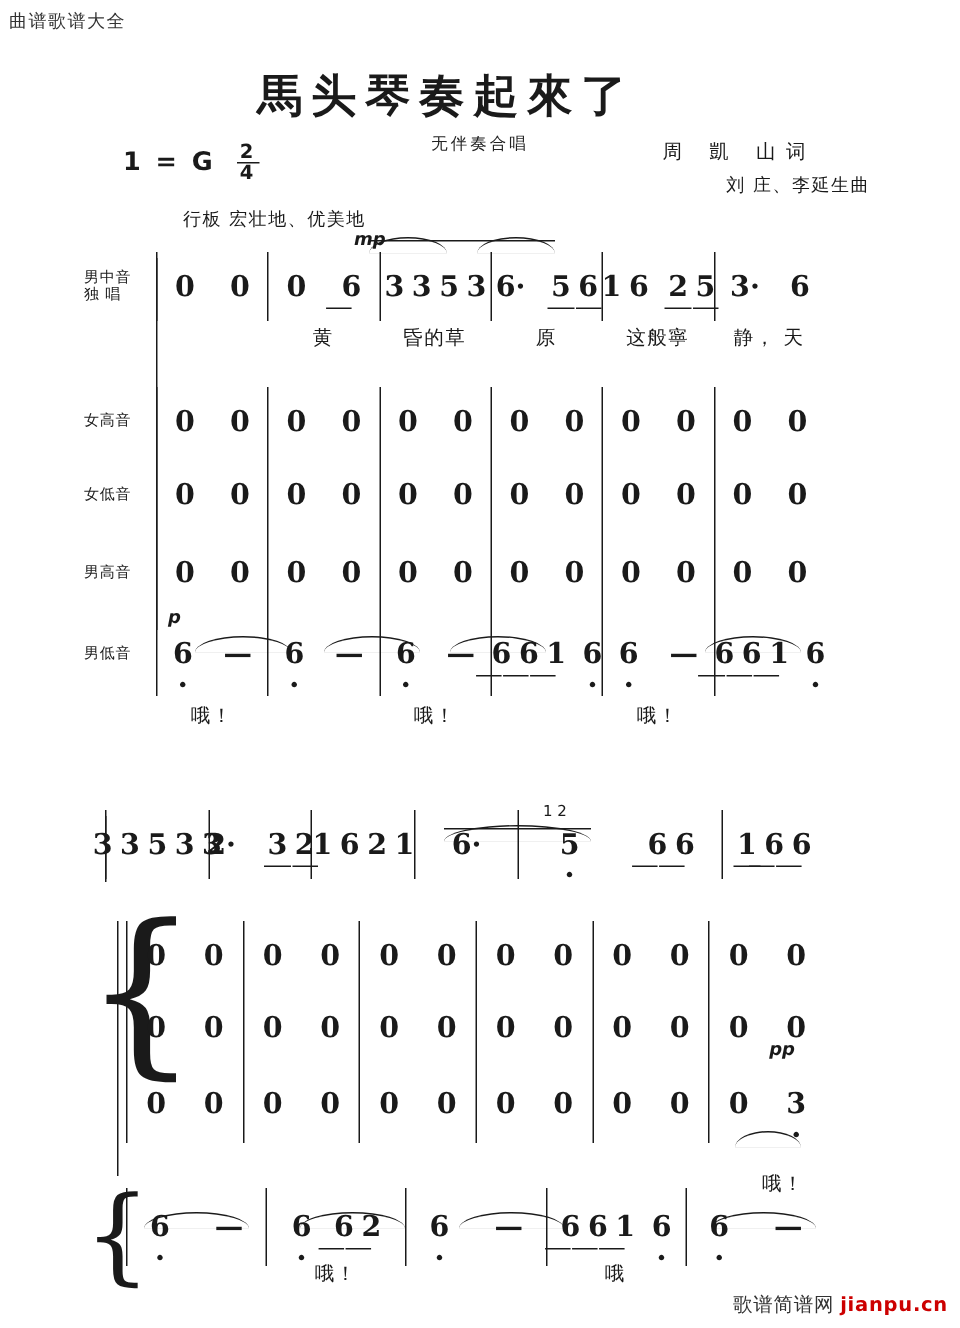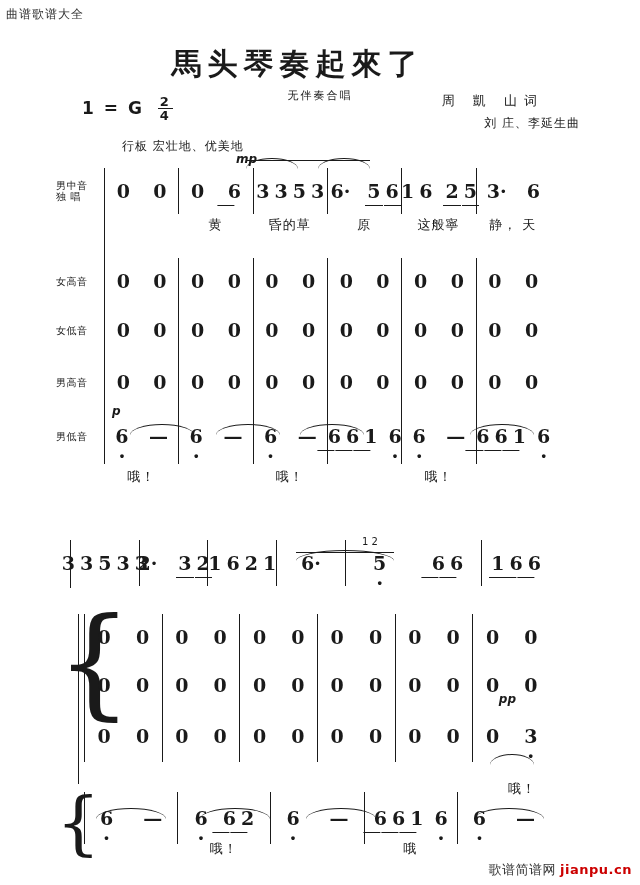--- a/index.html
+++ b/index.html
@@ -546,21 +546,21 @@
         <div class="m">
             <div class="notes">
               <span class="n">0</span>
               <span class="n">0</span>
             </div>
           </div>
       </div>
     </div>
 
     <div class="row" style="height:52px;">
-      <div class="dyn" style="right:40px;top:-18px;">pp</div>
+      <div class="dyn" style="right:26px;top:-18px;">pp</div>
       <div class="measures" style="left:84px;">
         <div class="m first">
             <div class="notes">
               <span class="n">0</span>
               <span class="n">0</span>
             </div>
           </div>
         <div class="m">
             <div class="notes">
               <span class="n">0</span>

